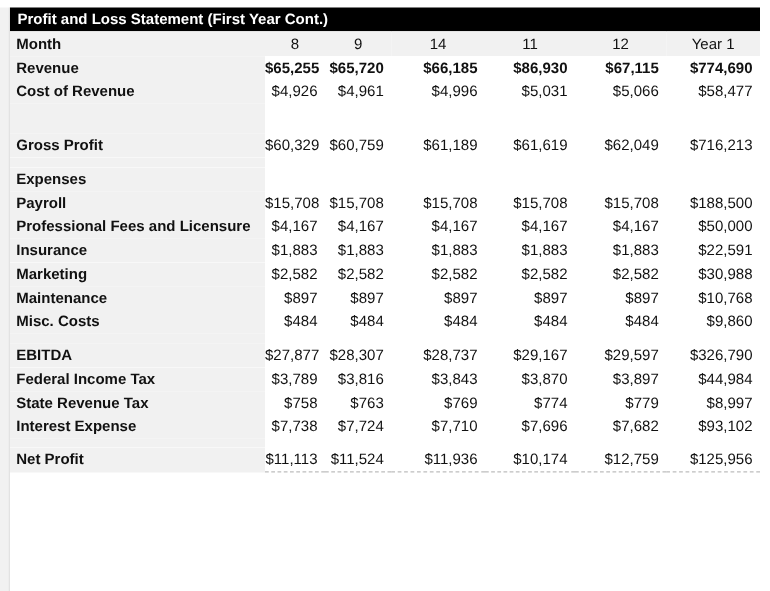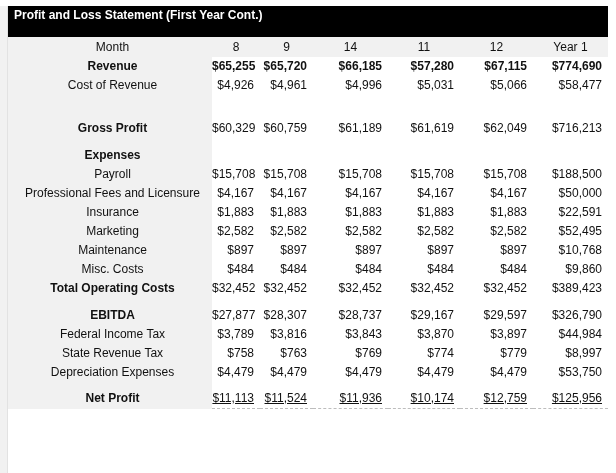--- a/index.html
+++ b/index.html
@@ -7,35 +7,35 @@
     width:616px;height:473px;position:relative;background:#ffffff;
     font-family:"Liberation Sans", sans-serif;font-size:12px;color:#111;
     overflow:hidden;
   }
   .gutter{
     position:absolute;left:0;top:6px;width:7px;height:467px;
     background:#f1f1f1;border-right:1px solid #e2e2e2;
   }
   .sheet{position:absolute;left:8px;top:6px;width:600px;}
   .titlebar{
-    height:31px;line-height:19px;background:#000000;color:#ffffff;
+    height:19px;line-height:19px;background:#000000;color:#ffffff;
     font-weight:bold;font-size:12px;padding-left:6px;box-sizing:border-box;
     width:600px;
   }
   table{
     border-collapse:collapse;table-layout:fixed;width:600px;
     font-size:12px;color:#111;
   }
   td{height:19px;line-height:19px;padding:0;overflow:hidden;white-space:nowrap;}
-  td.label-cell{background:#f1f1f1;text-align:center;padding-left:5px;}
+  td.label-cell{background:#f1f1f1;text-align:left;padding-left:5px;font-weight:bold;}
   td.value-cell{text-align:right;padding-right:6px;background:#ffffff;}
   tr.header-row td{background:#f1f1f1;height:20px;}
   tr.header-row td.month-col{text-align:center;padding-right:0;}
   .b{font-weight:bold;}
-  tr.underline td.value-cell{border-bottom:1px dashed #bdbdbd;text-decoration:underline;}
+  tr.underline td.value-cell{border-bottom:1px dashed #bdbdbd;}
   tr.spacer td{font-size:1px;line-height:1px;}
 </style>
 </head>
 <body>
 
 <div class="gutter"></div>
 
 <div class="sheet">
   <div class="titlebar">Profit and Loss Statement (First Year Cont.)</div>
   <table>
@@ -56,21 +56,21 @@
         <td class="month-col">14</td>
         <td class="month-col">11</td>
         <td class="month-col">12</td>
         <td class="month-col">Year 1</td>
       </tr>
     <tr>
           <td class="label-cell b">Revenue</td>
           <td class="value-cell b">$65,255</td>
           <td class="value-cell b">$65,720</td>
           <td class="value-cell b">$66,185</td>
-          <td class="value-cell b">$57,280</td>
+          <td class="value-cell b">$86,930</td>
           <td class="value-cell b">$67,115</td>
           <td class="value-cell b">$774,690</td>
         </tr>
         <tr>
           <td class="label-cell">Cost of Revenue</td>
           <td class="value-cell">$4,926</td>
           <td class="value-cell">$4,961</td>
           <td class="value-cell">$4,996</td>
           <td class="value-cell">$5,031</td>
           <td class="value-cell">$5,066</td>
@@ -139,48 +139,39 @@
           <td class="value-cell">$1,883</td>
           <td class="value-cell">$22,591</td>
         </tr>
         <tr>
           <td class="label-cell">Marketing</td>
           <td class="value-cell">$2,582</td>
           <td class="value-cell">$2,582</td>
           <td class="value-cell">$2,582</td>
           <td class="value-cell">$2,582</td>
           <td class="value-cell">$2,582</td>
-          <td class="value-cell">$52,495</td>
+          <td class="value-cell">$30,988</td>
         </tr>
         <tr>
           <td class="label-cell">Maintenance</td>
           <td class="value-cell">$897</td>
           <td class="value-cell">$897</td>
           <td class="value-cell">$897</td>
           <td class="value-cell">$897</td>
           <td class="value-cell">$897</td>
           <td class="value-cell">$10,768</td>
         </tr>
         <tr>
           <td class="label-cell">Misc. Costs</td>
           <td class="value-cell">$484</td>
           <td class="value-cell">$484</td>
           <td class="value-cell">$484</td>
           <td class="value-cell">$484</td>
           <td class="value-cell">$484</td>
           <td class="value-cell">$9,860</td>
-        </tr>
-        <tr>
-          <td class="label-cell b">Total Operating Costs</td>
-          <td class="value-cell">$32,452</td>
-          <td class="value-cell">$32,452</td>
-          <td class="value-cell">$32,452</td>
-          <td class="value-cell">$32,452</td>
-          <td class="value-cell">$32,452</td>
-          <td class="value-cell">$389,423</td>
         </tr>
         <tr class="spacer" style="height: 8px;">
           <td class="label-cell" style="height: 8px;"></td>
           <td style="height: 8px;"></td>
           <td style="height: 8px;"></td>
           <td style="height: 8px;"></td>
           <td style="height: 8px;"></td>
           <td style="height: 8px;"></td>
           <td style="height: 8px;"></td>
         </tr>
@@ -205,27 +196,27 @@
         <tr>
           <td class="label-cell">State Revenue Tax</td>
           <td class="value-cell">$758</td>
           <td class="value-cell">$763</td>
           <td class="value-cell">$769</td>
           <td class="value-cell">$774</td>
           <td class="value-cell">$779</td>
           <td class="value-cell">$8,997</td>
         </tr>
         <tr>
-          <td class="label-cell">Depreciation Expenses</td>
-          <td class="value-cell">$4,479</td>
-          <td class="value-cell">$4,479</td>
-          <td class="value-cell">$4,479</td>
-          <td class="value-cell">$4,479</td>
-          <td class="value-cell">$4,479</td>
-          <td class="value-cell">$53,750</td>
+          <td class="label-cell">Interest Expense</td>
+          <td class="value-cell">$7,738</td>
+          <td class="value-cell">$7,724</td>
+          <td class="value-cell">$7,710</td>
+          <td class="value-cell">$7,696</td>
+          <td class="value-cell">$7,682</td>
+          <td class="value-cell">$93,102</td>
         </tr>
         <tr class="spacer" style="height: 7px;">
           <td class="label-cell" style="height: 7px;"></td>
           <td style="height: 7px;"></td>
           <td style="height: 7px;"></td>
           <td style="height: 7px;"></td>
           <td style="height: 7px;"></td>
           <td style="height: 7px;"></td>
           <td style="height: 7px;"></td>
         </tr>

